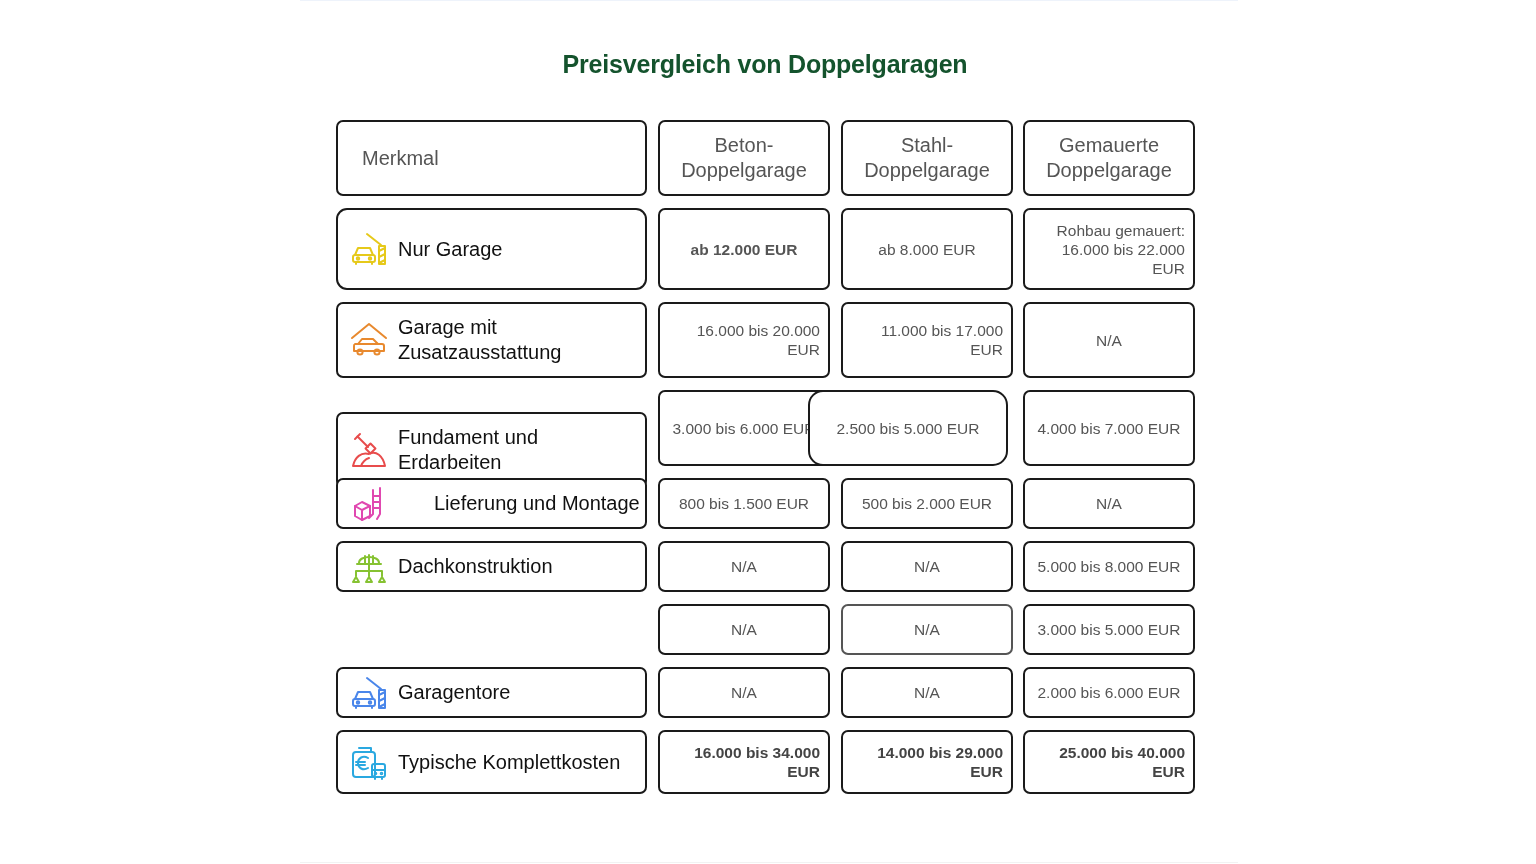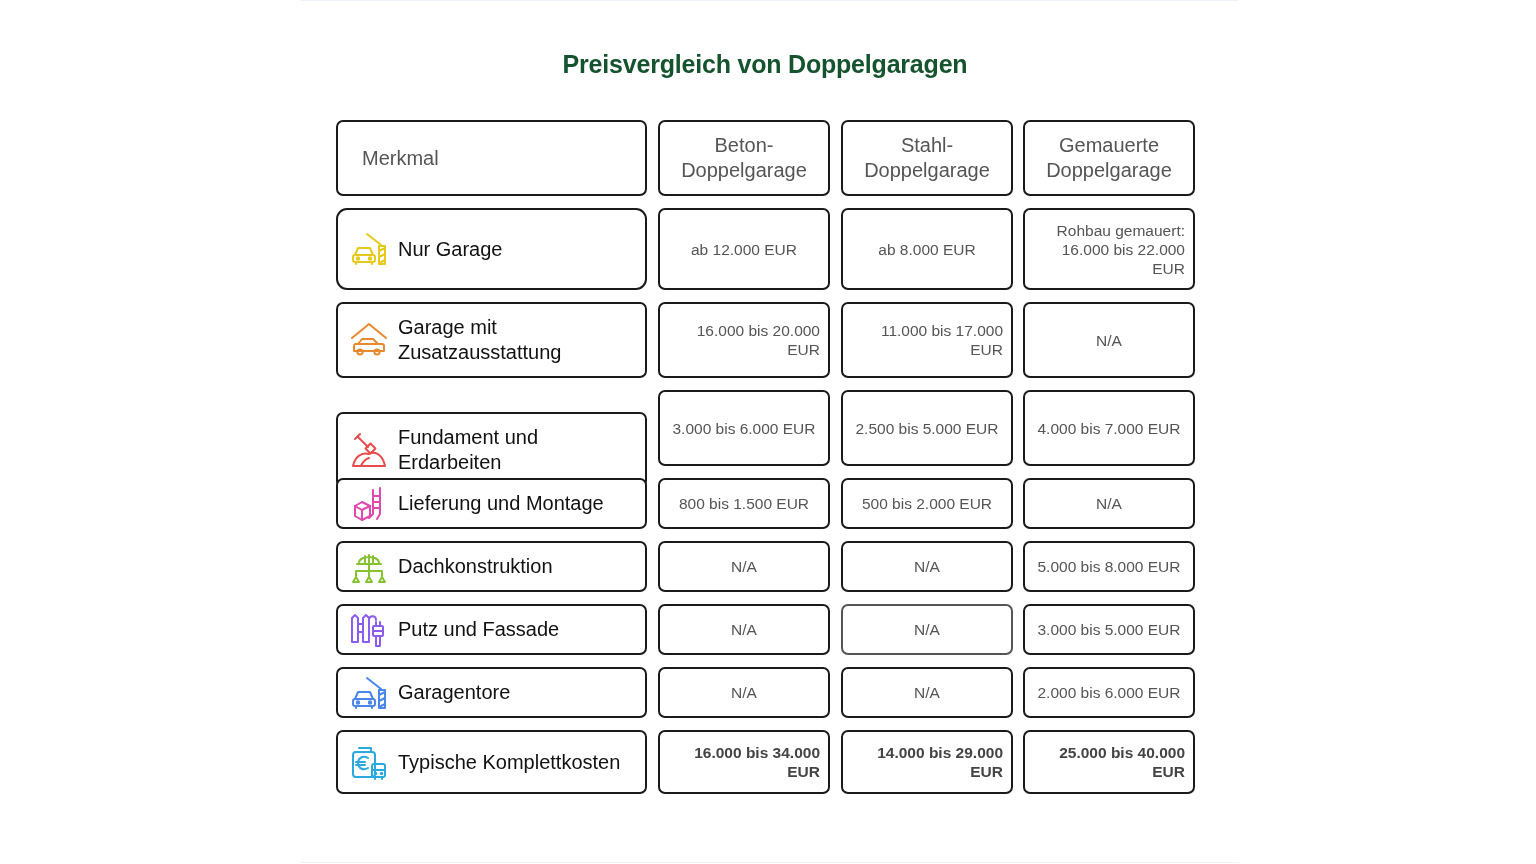--- a/index.html
+++ b/index.html
@@ -136,21 +136,21 @@
         <circle cx="9" cy="29.5" r="1.2"></circle>
           <circle cx="21" cy="29.5" r="1.2"></circle>
         <path d="M7 33 v2 M23 33 v2"></path>
           <path d="M18 5 L32 16"></path>
         <rect x="30" y="17" width="6" height="18"></rect>
           <path d="M30 22 L36 19 M30 28 L36 25 M30 34 L36 31"></path>
       </svg>
     </span>
     <span class="row-label">Nur Garage</span>
   </div>
-  <div class="cell" style="left:658px;top:208px;width:172px;height:82px;">
+  <div class="cell" style="left:658px;top:208px;width:172px;height:82px;font-weight:bold;">
     <span class="val">ab 12.000 EUR</span>
   </div>
   <div class="cell" style="left:841px;top:208px;width:172px;height:82px;">
     <span class="val">ab 8.000 EUR</span>
   </div>
   <div class="cell" style="left:1023px;top:208px;width:172px;height:82px;">
     <span class="val">Rohbau gemauert: 16.000 bis 22.000 EUR</span>
   </div>
 
   <div class="cell label" style="left:336px;top:302px;width:311px;height:76px;">
@@ -183,28 +183,28 @@
         <rect x="18" y="15" width="7" height="7" transform="rotate(45 21.5 18.5)"></rect>
         <path d="M4 36 C6 27 12 22 20 24 C27 20 34 26 36 36 Z"></path>
           <path d="M12 36 C14 31 17 29 20 28"></path>
       </svg>
     </span>
     <span class="row-label">Fundament und Erdarbeiten</span>
   </div>
   <div class="cell" style="left:658px;top:390px;width:172px;height:76px;">
     <span class="val">3.000 bis 6.000 EUR</span>
   </div>
-  <div class="cell" style="left:841px;top:390px;width:172px;height:76px;">
+  <div class="cell" style="left:808px;top:390px;width:200px;height:76px;border-radius:15px;">
     <span class="val">2.500 bis 5.000 EUR</span>
   </div>
   <div class="cell" style="left:1023px;top:390px;width:172px;height:76px;">
     <span class="val">4.000 bis 7.000 EUR</span>
   </div>
 
-  <div class="cell label" style="left:336px;top:478px;width:311px;height:51px;">
+  <div class="cell label" style="left:336px;top:478px;width:311px;height:51px;gap:36px;">
     <span class="icon">
       <svg viewBox="0 0 40 40" fill="none" stroke="#e048b0" stroke-width="2" stroke-linecap="round" stroke-linejoin="round">
         <path d="M24 6 V30 L20 34"></path>
           <path d="M31 4 V30 L28 35"></path>
         <path d="M24 12 H31 M24 18 H31 M24 24 H31"></path>
         <path d="M6 22 L13 18 L21 22 V32 L13 36 L6 32 Z"></path>
           <path d="M6 22 L13 26 L21 22 M13 26 V36"></path>
       </svg>
     </span>
     <span class="row-label">Lieferung und Montage</span>
@@ -234,34 +234,20 @@
   <div class="cell" style="left:658px;top:541px;width:172px;height:51px;">
     <span class="val">N/A</span>
   </div>
   <div class="cell" style="left:841px;top:541px;width:172px;height:51px;">
     <span class="val">N/A</span>
   </div>
   <div class="cell" style="left:1023px;top:541px;width:172px;height:51px;">
     <span class="val">5.000 bis 8.000 EUR</span>
   </div>
 
-  <div class="cell label" style="left:336px;top:604px;width:311px;height:51px;">
-    <span class="icon">
-      <svg viewBox="0 0 40 40" fill="none" stroke="#8a5cf0" stroke-width="2" stroke-linecap="round" stroke-linejoin="round">
-        <path d="M3 32 V8 L6 5 L9 8 V32 Z"></path>
-          <path d="M9 14 H14 M9 22 H14"></path>
-        <path d="M14 32 V8 L17 5 L20 8 V32 Z"></path>
-          <path d="M20 10 C20 5 27 5 27 10"></path>
-        <rect x="24" y="16" width="10" height="10" rx="1"></rect>
-          <path d="M27 16 V12 M31 16 V12 M24 21 H34"></path>
-        <path d="M27 26 V36 H31 V26"></path>
-      </svg>
-    </span>
-    <span class="row-label">Putz und Fassade</span>
-  </div>
   <div class="cell" style="left:658px;top:604px;width:172px;height:51px;">
     <span class="val">N/A</span>
   </div>
   <div class="cell soft" style="left:841px;top:604px;width:172px;height:51px;">
     <span class="val">N/A</span>
   </div>
   <div class="cell" style="left:1023px;top:604px;width:172px;height:51px;">
     <span class="val">3.000 bis 5.000 EUR</span>
   </div>
 

